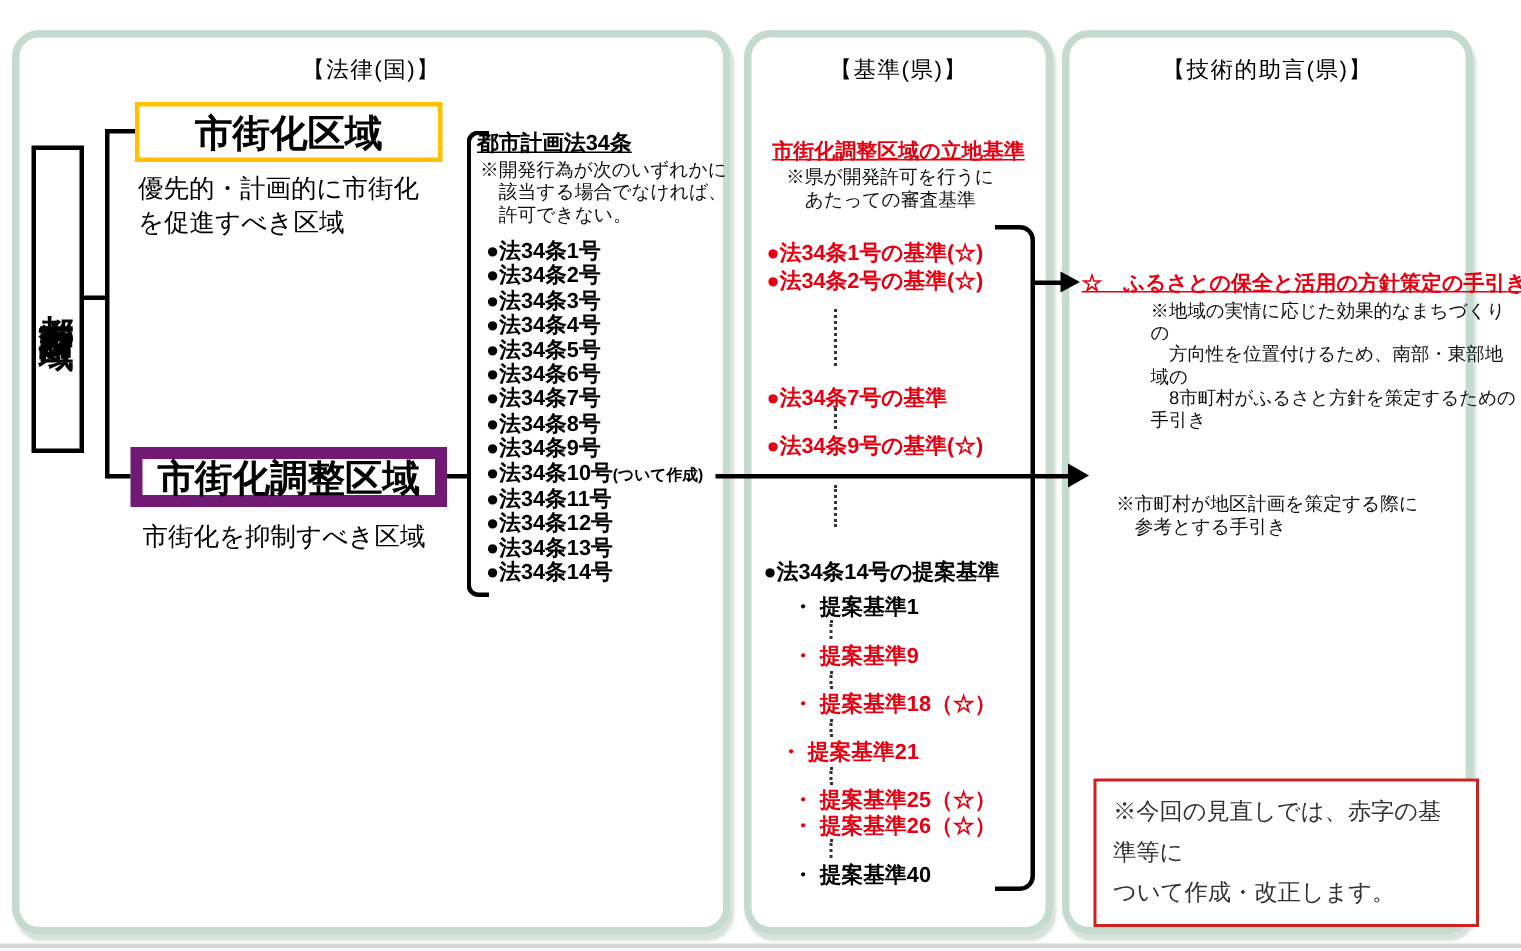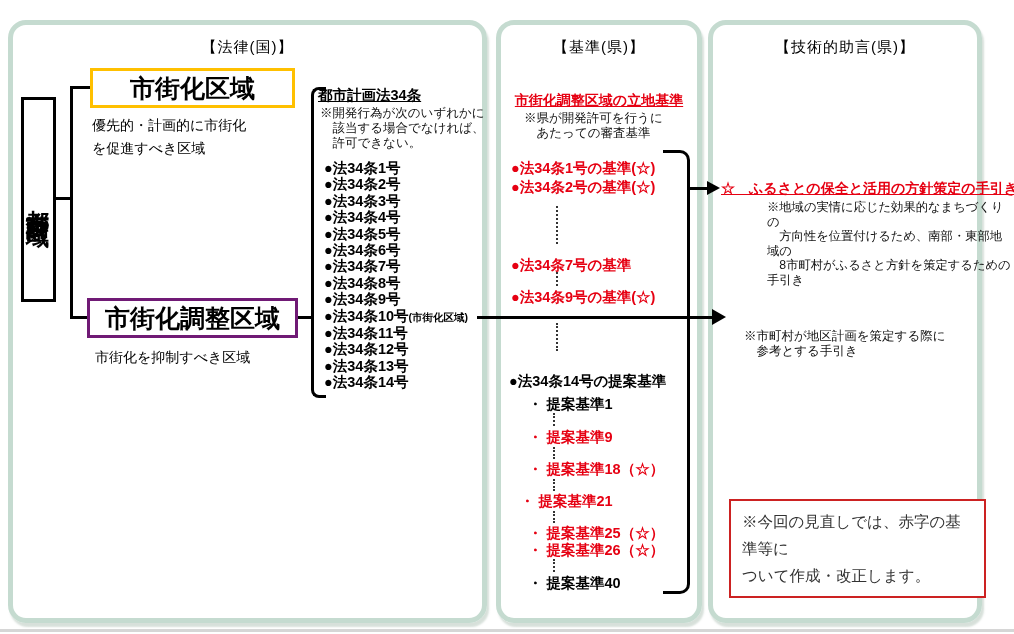--- a/index.html
+++ b/index.html
@@ -29,22 +29,22 @@
     writing-mode:vertical-rl; text-orientation:upright;
     font-size:23px; font-weight:bold; text-align:center;
     display:flex; align-items:center; justify-content:center; letter-spacing:3px;
   }
   .kbox {
     position:absolute; background:#fff; display:flex; align-items:center;
     justify-content:center; font-size:25px; font-weight:bold; white-space:nowrap;
     z-index:2;
   }
   .kbox.yellow { border:3px solid #ffc000; }
-  .kbox.blue   { border:3px solid #701a75; }
-  .desc { position:absolute; font-size:14px; line-height:23px; white-space:pre-line; }
+  .kbox.blue   { border:8px solid #701a75; }
+  .desc { position:absolute; font-size:17px; line-height:23px; white-space:pre-line; }
   .bracket-left {
     position:absolute; border:3px solid #000; border-right:none;
     border-radius:8px 0 0 8px; z-index:2;
   }
   .bracket-right {
     position:absolute; border:3.5px solid #000; border-left:none;
     border-radius:0 10px 10px 0; z-index:2;
   }
   .heading-u { font-size:14.5px; font-weight:bold; text-decoration:underline; white-space:nowrap; }
   .small-note { font-size:12.5px; line-height:15px; white-space:pre-line; color:#111; }
@@ -52,20 +52,21 @@
   .law-list .suffix { font-size:10.5px; font-weight:bold; }
   .std-item { position:absolute; font-size:14.5px; font-weight:bold; white-space:nowrap; }
   .red  { color:#e60012; }
   .dots { position:absolute; width:0; border-left:2.5px dotted #333; z-index:1; }
   .adv-heading { position:absolute; font-size:14px; font-weight:bold; color:#e60012;
                  text-decoration:underline; white-space:nowrap; z-index:4; }
   .note-box {
     position:absolute; border:2px solid #cc2222; background:#fff;
     font-size:15.5px; line-height:27px; color:#333; padding:7px 11px;
     white-space:pre-line;
+    margin-top:20px;
   }
   .footer-line { position:absolute; left:0; top:629px; width:1014px; height:3px; background:#d6d6d6; }
 </style>
 </head>
 <body>
 
 <div class="canvas">
 
   <div class="panel" style="left:8px; top:20px; width:479px; height:603px;">
     <div class="panel-title" style="left:50%;">【法律(国)】</div>
@@ -103,21 +104,21 @@
   <div class="law-list" style="left:324px; top:160px;">
     <div>●法34条1号</div>
     <div>●法34条2号</div>
     <div>●法34条3号</div>
     <div>●法34条4号</div>
     <div>●法34条5号</div>
     <div>●法34条6号</div>
     <div>●法34条7号</div>
     <div>●法34条8号</div>
     <div>●法34条9号</div>
-    <div><span>●法34条10号</span><span class="suffix">(市街化区域)</span></div>
+    <div><span>●法34条10号</span><span class="suffix">(ついて作成)</span></div>
     <div>●法34条11号</div>
     <div>●法34条12号</div>
     <div>●法34条13号</div>
     <div>●法34条14号</div>
   </div>
 
   <div class="line" style="left:477px; top:316px; width:237px; height:3px;"></div>
   <div class="arrowhead" style="left:712px; top:309px;"></div>
 
   <div class="abs adv-heading" style="left:599px; top:92px; transform:translateX(-50%);">市街化調整区域の立地基準</div>

